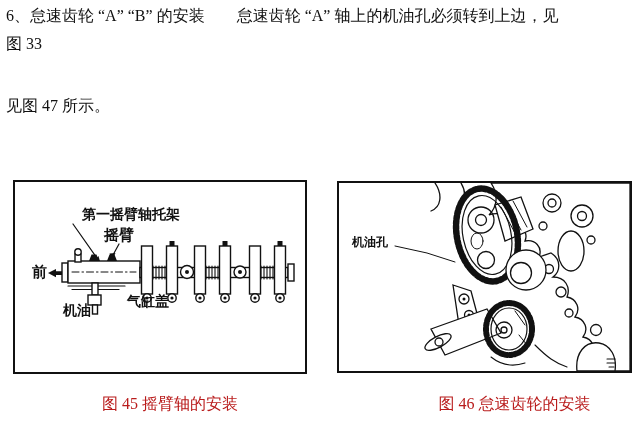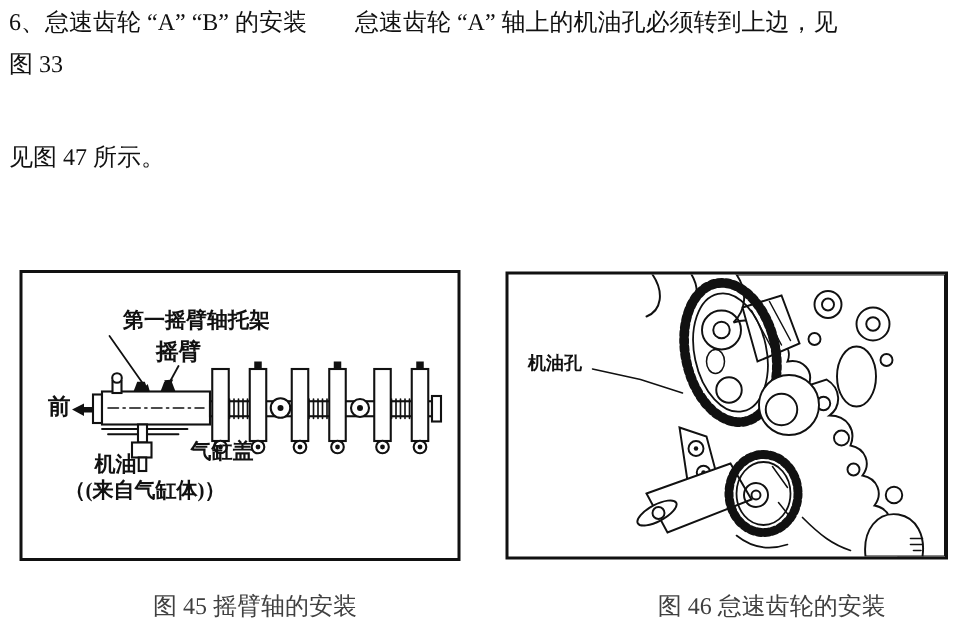--- a/index.html
+++ b/index.html
@@ -4,21 +4,21 @@
 <style>
   html,body{margin:0;padding:0;background:#ffffff;}
   .page{
     position:relative;width:642px;height:423px;background:#ffffff;
     font-family:"Liberation Serif","DejaVu Serif",serif;color:#111111;overflow:hidden;
   }
   .tline{position:absolute;left:6px;font-size:16px;line-height:20px;white-space:pre;color:#111111;}
   .figbox{position:absolute;border:2px solid #111111;background:#ffffff;}
   .figbox svg{position:absolute;left:0;top:0;}
   .figlabel{position:absolute;font-weight:700;font-size:14px;line-height:15px;white-space:nowrap;color:#111111;}
-  .caption{position:absolute;font-size:16px;text-align:center;white-space:nowrap;color:#404040;}
+  .caption{position:absolute;font-size:16px;text-align:center;white-space:nowrap;color:#b91c1c;}
 </style>
 </head>
 <body>
 
 <div class="page">
 
   <div class="tline" style="top:6px;">6、怠速齿轮 “A” “B” 的安装　　怠速齿轮 “A” 轴上的机油孔必须转到上边，见</div>
   <div class="tline" style="top:34px;">图 33</div>
   <div class="tline" style="top:96px;">见图 47 所示。</div>
 
@@ -84,21 +84,20 @@
           <circle cx="265" cy="116" r="4.2" fill="#ffffff"></circle>
             <circle cx="265" cy="116" r="1.6" fill="#111111" stroke="none"></circle>
         </g>
       </g>
     </svg>
     <div class="figlabel" style="left:27px;top:25px;font-size:14px;margin-left:40px;">第一摇臂轴托架</div>
     <div class="figlabel" style="left:89px;top:46px;font-size:15px;text-align:center;">摇臂</div>
     <div class="figlabel" style="left:17px;top:83px;font-size:15px;">前</div>
     <div class="figlabel" style="left:48px;top:121px;">机油</div>
     <div class="figlabel" style="left:112px;top:112px;">气缸盖</div>
-    <div class="figlabel" style="left:28px;top:138px;">（(来自气缸体)）</div>
   </div>
 
   <div class="figbox" style="left:337px;top:181px;width:291px;height:188px;">
     <svg width="291" height="188" viewBox="0 0 291 188">
       <g stroke="#111111" fill="none" stroke-width="1.3" stroke-linecap="round">
 
         <path d="M152,0 C160,12 158,24 150,32 C162,28 172,34 170,44 C180,40 190,48 186,58 C196,56 204,64 200,74 L212,70 C222,76 222,88 214,94 C226,94 232,104 228,114 C238,116 242,126 236,134 C246,136 250,146 244,154 C254,156 258,166 252,174 C260,178 262,184 260,188 L291,188 L291,0 Z" fill="#ffffff"></path>
         <path d="M96,0 C104,12 102,24 92,28"></path>
         <path d="M122,0 C128,10 126,20 118,28"></path>
 

